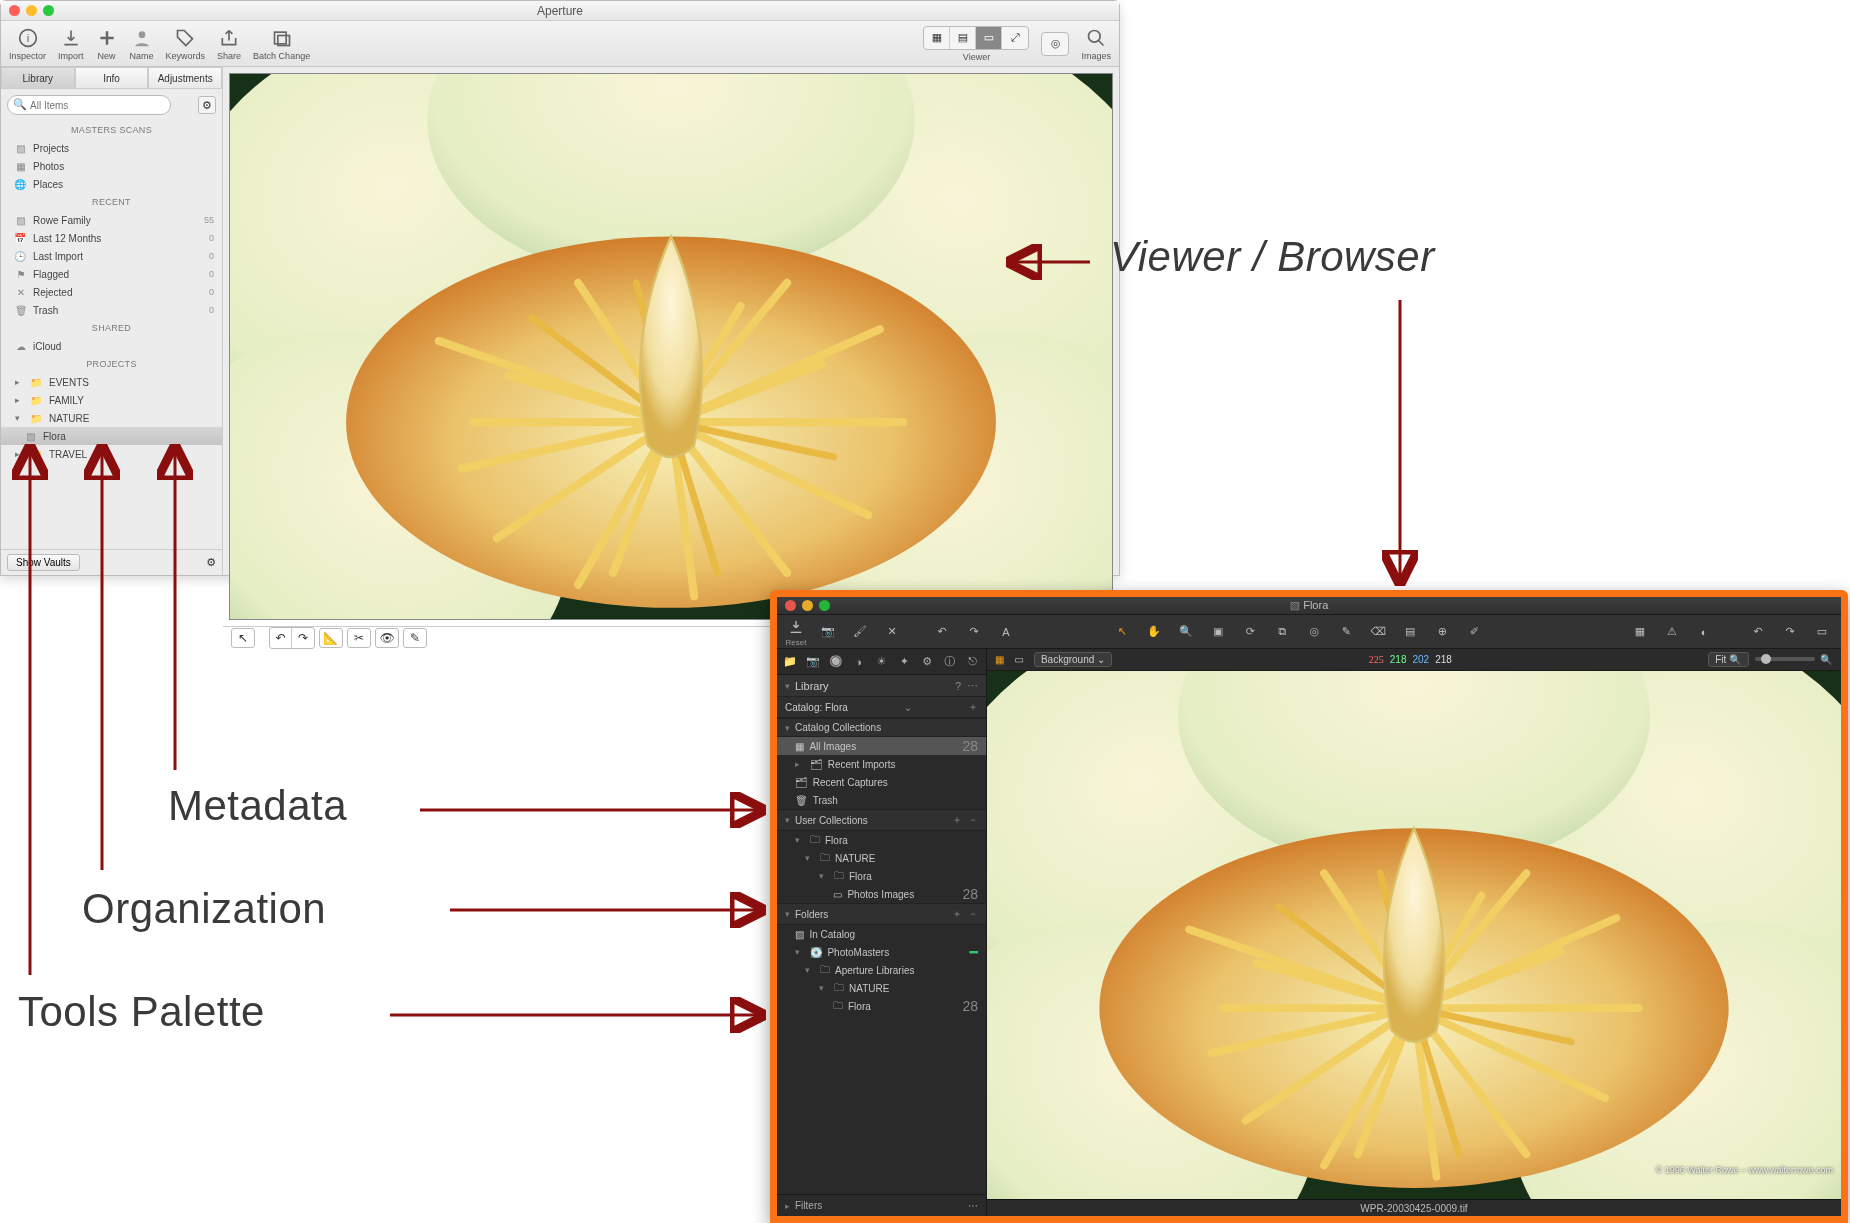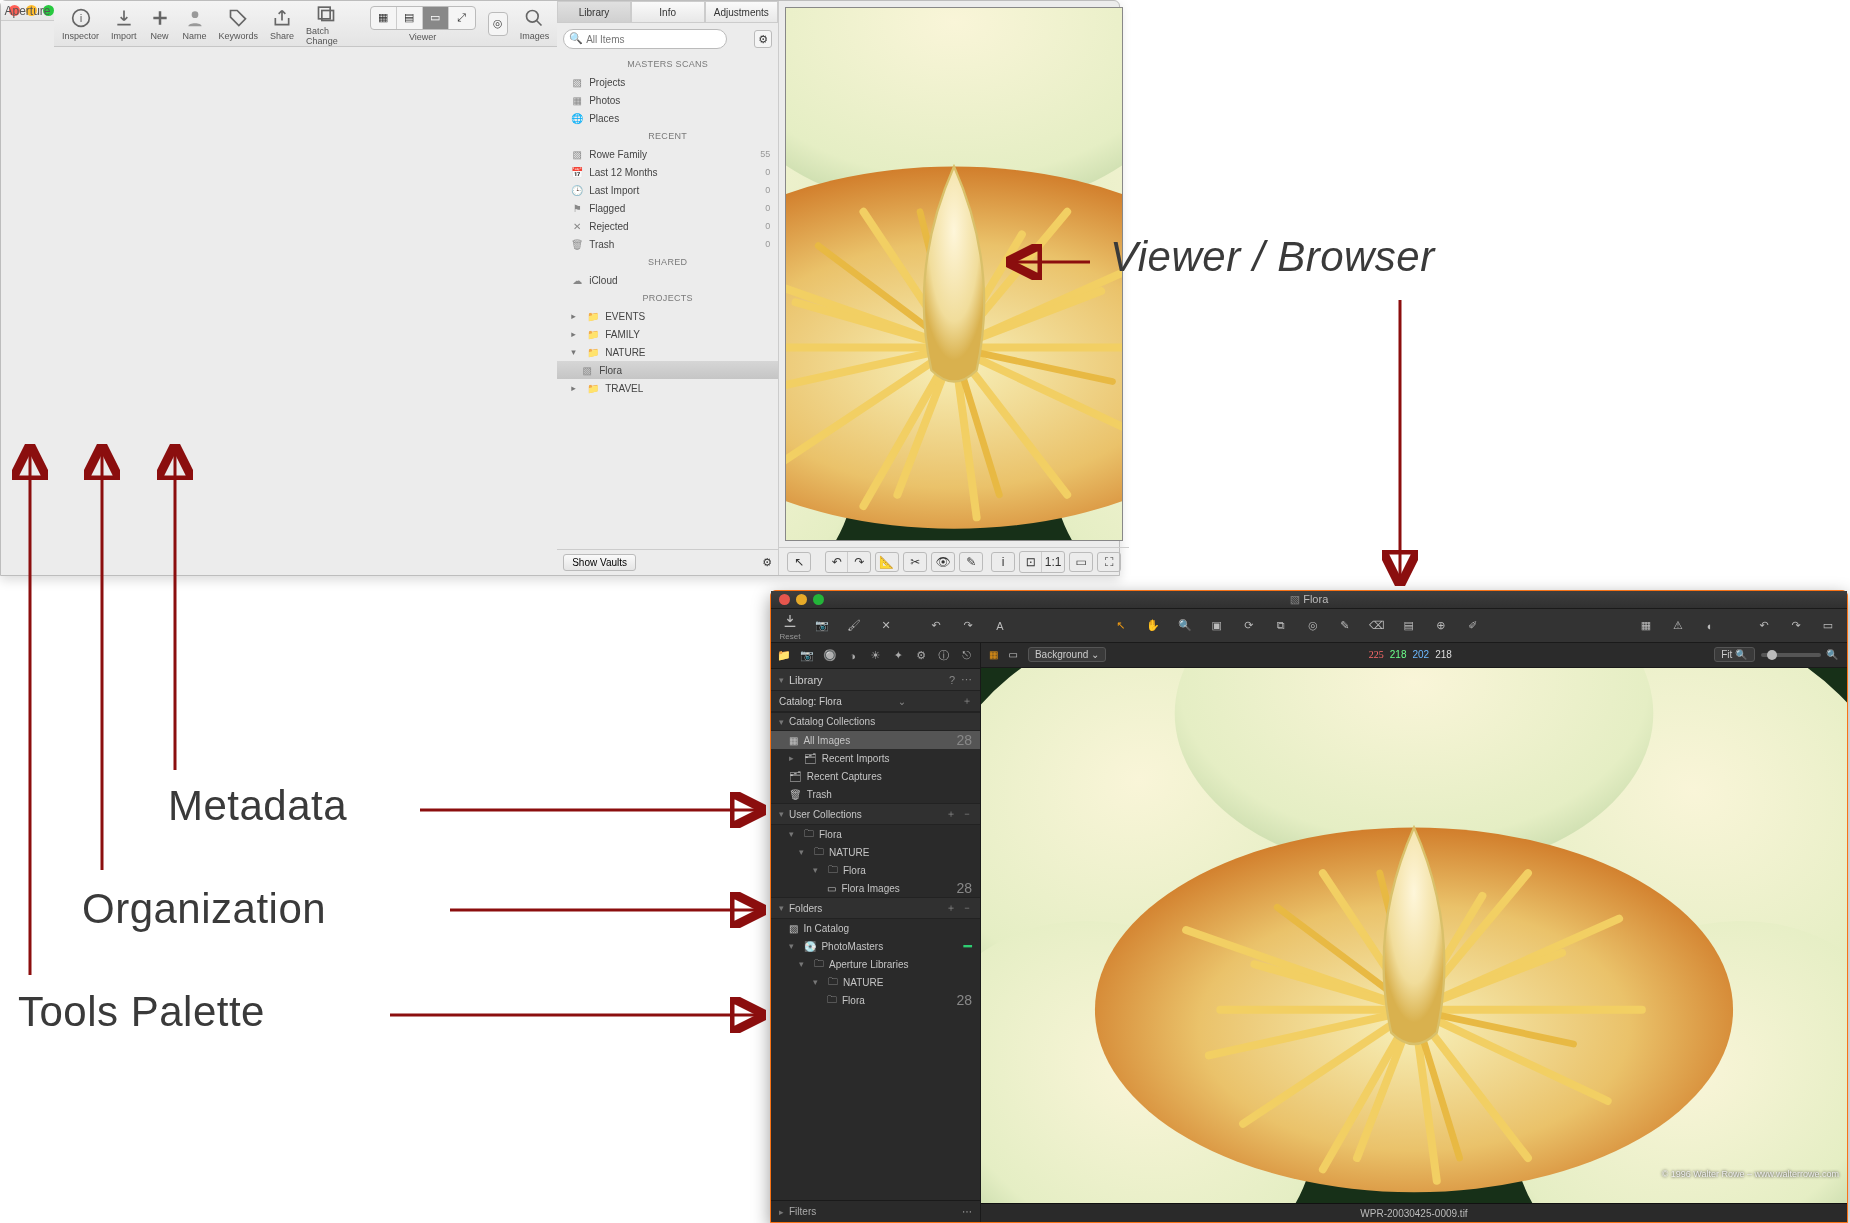--- a/index.html
+++ b/index.html
@@ -1,19 +1,19 @@
 <!DOCTYPE html>
 <html><head>
 <meta charset="utf-8">
 <style>
   * { box-sizing: border-box; margin: 0; padding: 0; }
   body { font-family: -apple-system, "Helvetica Neue", Arial, sans-serif; background: #fff; width: 1850px; height: 1223px; position: relative; overflow: hidden; }
 
   
-  .aperture-window { position: absolute; left: 0; top: 0; width: 1120px; height: 576px; background: #ececec; border: 1px solid #bdbdbd; border-radius: 6px 6px 0 0; box-shadow: 0 4px 12px rgba(0,0,0,.15); display: flex; flex-direction: row; font-size: 11px; color: #333; }
+  .aperture-window { position: absolute; left: 0; top: 0; width: 1120px; height: 576px; background: #ececec; border: 1px solid #bdbdbd; border-radius: 6px 6px 0 0; box-shadow: 0 4px 12px rgba(0,0,0,.15); display: flex; flex-direction: column; font-size: 11px; color: #333; }
   .ap-titlebar { height: 20px; background: linear-gradient(#f7f7f7,#e6e6e6); border-bottom: 1px solid #ccc; position: relative; display: flex; align-items: center; }
   .traffic { display: flex; gap: 6px; padding-left: 8px; }
   .traffic span { width: 11px; height: 11px; border-radius: 50%; display: inline-block; }
   .tl-close{ background:#ff5f56;} .tl-min{background:#ffbd2e;} .tl-max{background:#27c93f;}
   .ap-title { position: absolute; left: 0; right: 0; text-align: center; font-size: 12px; color: #555; pointer-events:none;}
   .ap-toolbar { height: 46px; background: linear-gradient(#f4f4f4,#e4e4e4); border-bottom: 1px solid #c6c6c6; display: flex; align-items: center; padding: 0 8px; gap: 12px; }
   .tb-item { display:flex; flex-direction:column; align-items:center; gap:2px; color:#555; font-size:9px;}
   .tb-icon { width:22px; height:22px; display:flex; align-items:center; justify-content:center; color:#555; }
   .tb-icon svg { width:20px; height:20px; }
   .tb-spacer { flex: 1; }
@@ -44,21 +44,21 @@
   .ap-viewer { flex:1; display:flex; flex-direction:column; }
   .ap-canvas { flex:1; background:#1f1f1f; margin:6px; border:1px solid #888; display:flex; align-items:center; justify-content:center;}
   .flower { width:100%; height:100%; }
   .ap-tools { height:28px; display:flex; align-items:center; gap:4px; padding:0 8px; border-top:1px solid #ccc;}
   .mini-seg { display:flex; border:1px solid #bbb; border-radius:3px; overflow:hidden;}
   .mini-seg span{ width:22px; height:20px; display:flex; align-items:center; justify-content:center; border-right:1px solid #ccc; font-size:12px;}
   .mini-seg span:last-child{border:none;}
   .mini-btn { width:24px; height:20px; border:1px solid #bbb; border-radius:3px; display:flex; align-items:center; justify-content:center; font-size:12px;}
 
   
-  .c1-window { position:absolute; left:770px; top:590px; width:1078px; height:633px; background:#0369a1; border:1px solid #f97316; border-radius:6px 6px 0 0; color:#ccc; font-size:11px; display:flex; flex-direction:column; box-shadow:0 6px 18px rgba(0,0,0,.4);}
+  .c1-window { position:absolute; left:770px; top:590px; width:1078px; height:633px; background:#0369a1; border:7px solid #f97316; border-radius:6px 6px 0 0; color:#ccc; font-size:11px; display:flex; flex-direction:column; box-shadow:0 6px 18px rgba(0,0,0,.4);}
   .c1-titlebar { height:18px; background:linear-gradient(#3e3e3e,#303030); border-bottom:1px solid #1a1a1a; position:relative; display:flex; align-items:center;}
   .c1-title { position:absolute; left:0; right:0; text-align:center; font-size:11px; color:#bbb;}
   .c1-titlebar .traffic span { filter:brightness(.9); }
   .c1-toolbar { height:34px; background:#333; border-bottom:1px solid #1a1a1a; display:flex; align-items:center; padding:0 8px; gap:10px;}
   .c1-tb-icon { width:22px; height:22px; display:flex; align-items:center; justify-content:center; color:#bbb;}
   .c1-tb-icon.orange{ color:#f39c12;}
   .c1-tb-icon svg{width:16px;height:16px;}
   .c1-body { flex:1; display:flex; min-height:0;}
   .c1-side { width:210px; background:#2a2a2a; border-right:1px solid #1a1a1a; display:flex; flex-direction:column;}
   .c1-tooltabs { height:26px; display:flex; align-items:center; padding:0 6px; gap:8px; border-bottom:1px solid #1a1a1a;}
@@ -496,21 +496,21 @@
             <span>🗀</span>
             <span>NATURE</span>
           </div>
         <div class="c1-row sub2">
             <span class="disc">▾</span>
             <span>🗀</span>
             <span>Flora</span>
           </div>
         <div class="c1-row sub3">
             <span>▭</span>
-            <span>Flora Images</span>
+            <span>Photos Images</span>
             <span class="cnt">28</span>
           </div>
 
         <div class="c1-sec">
             <span class="disc">▾</span>
             <span>Folders</span>
             <span class="pm">
               <span>＋</span>
               <span>－</span>
             </span>

